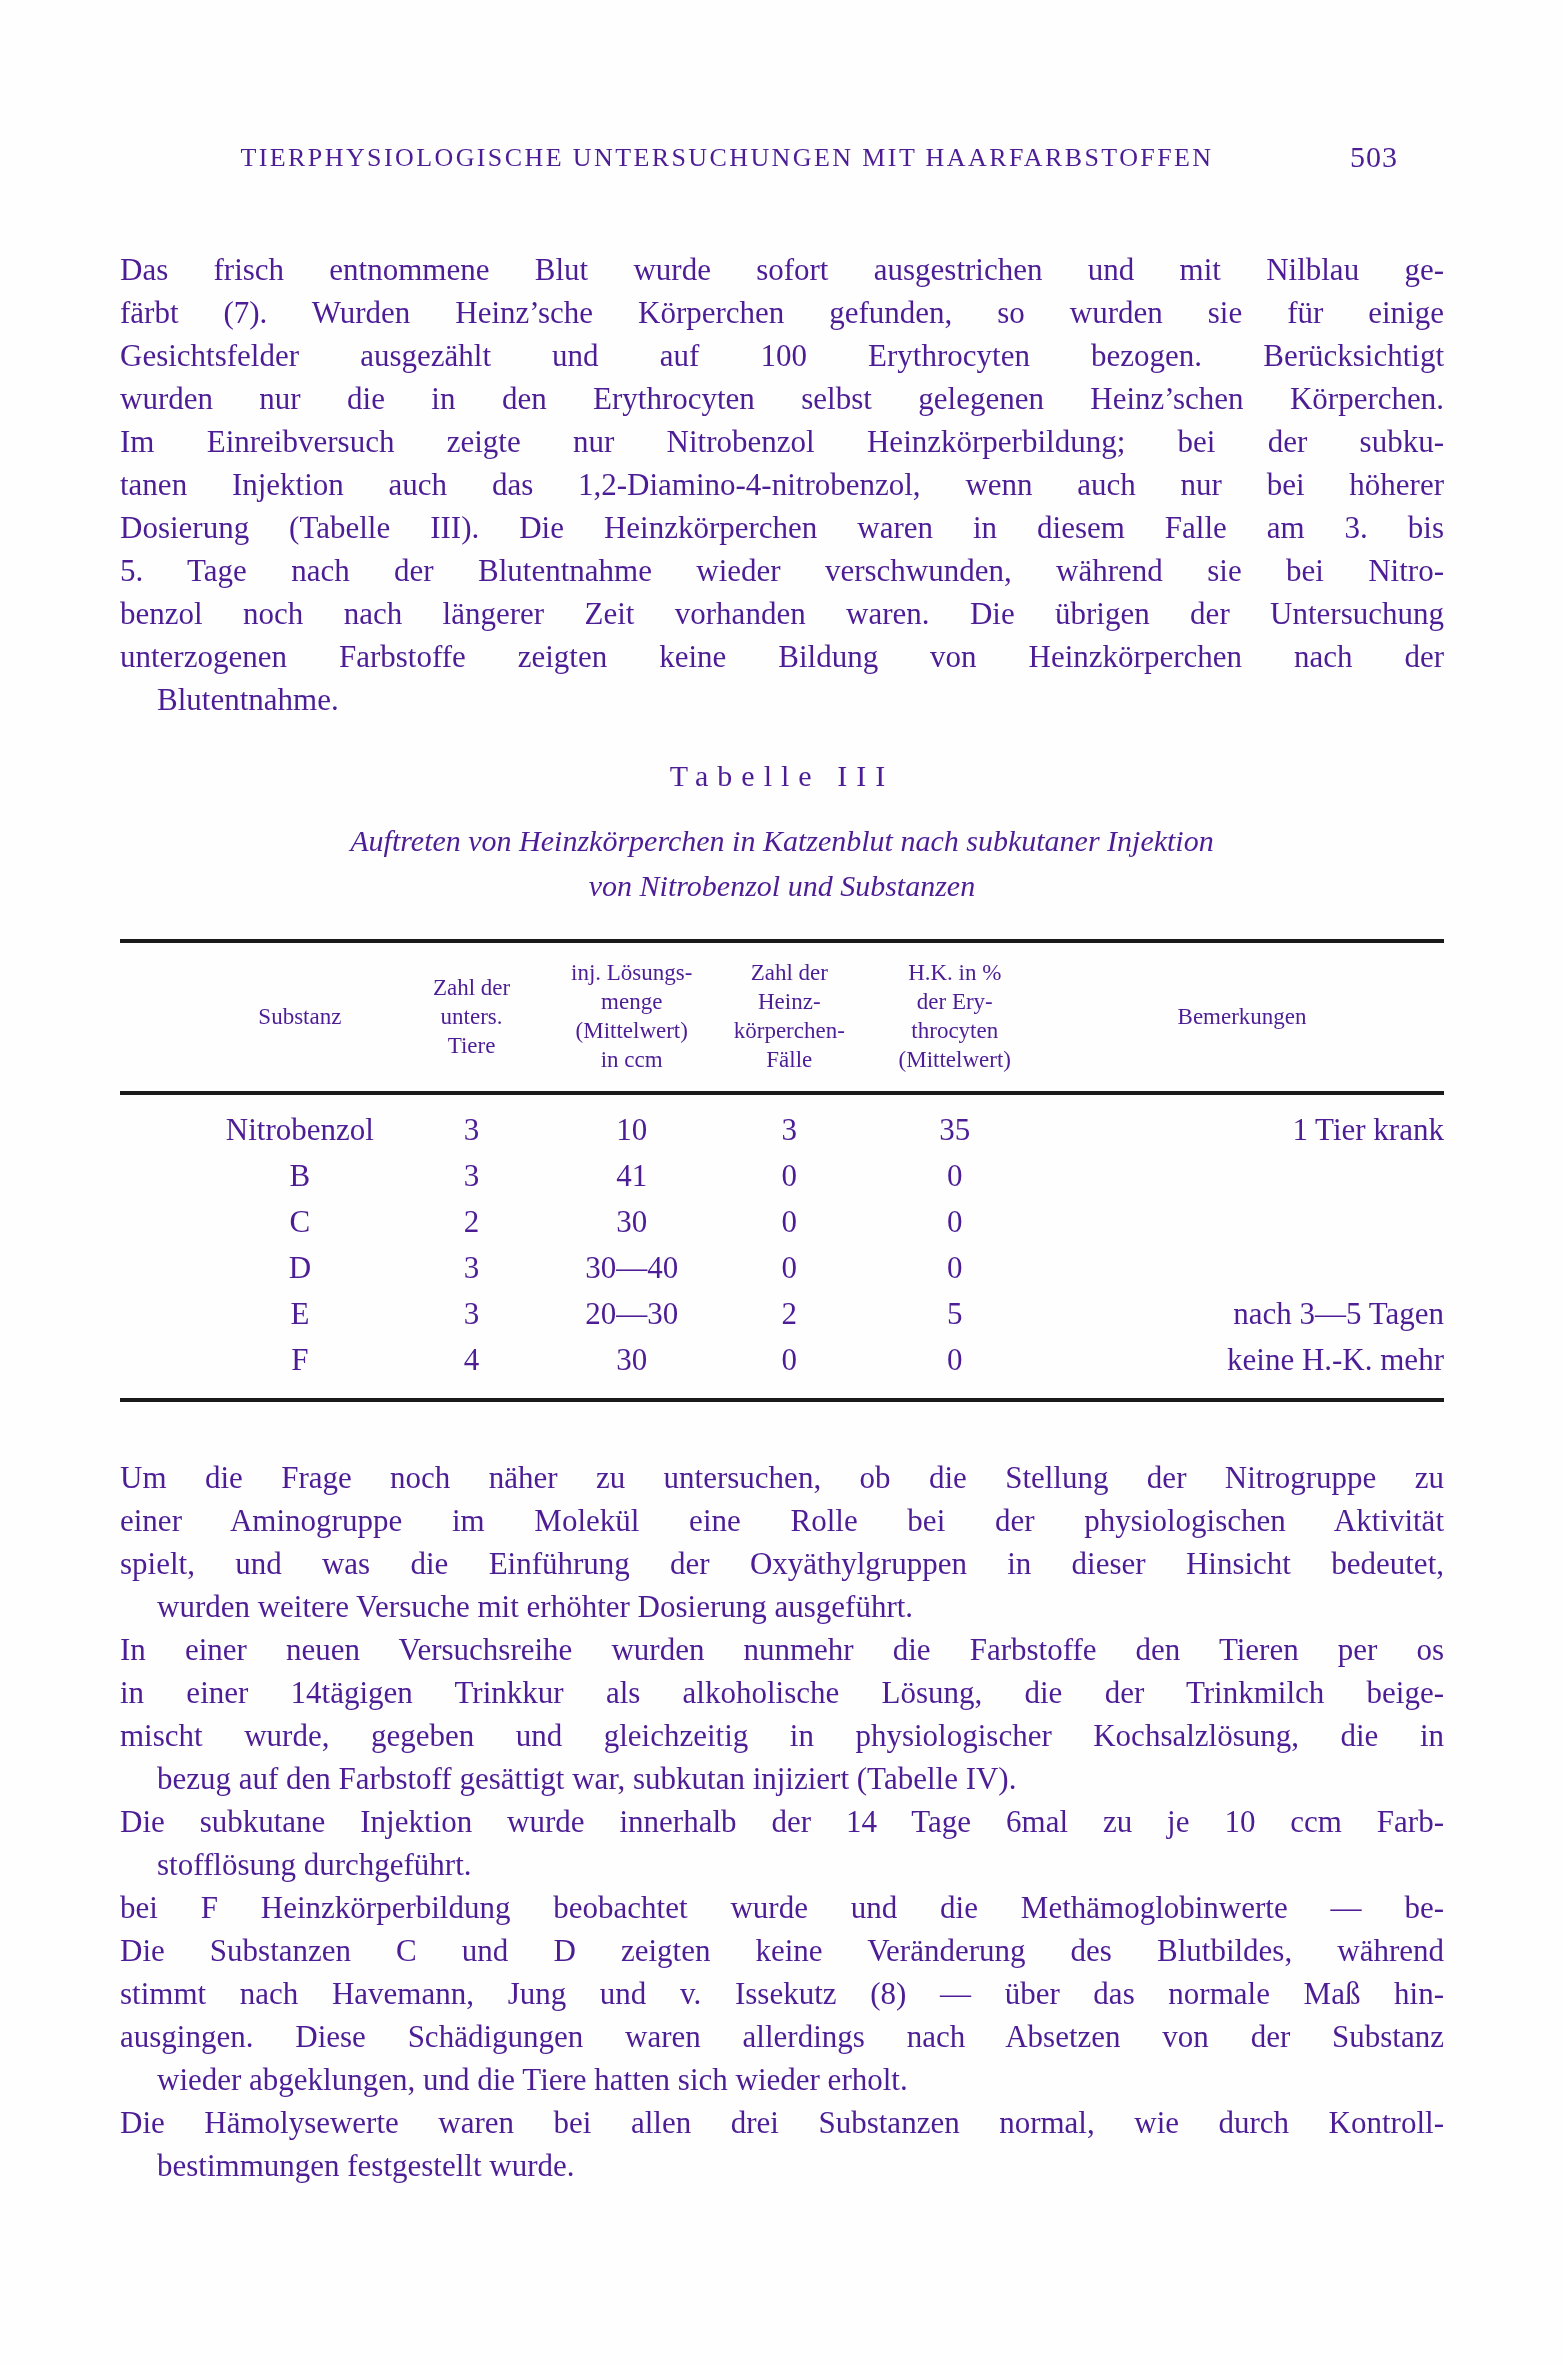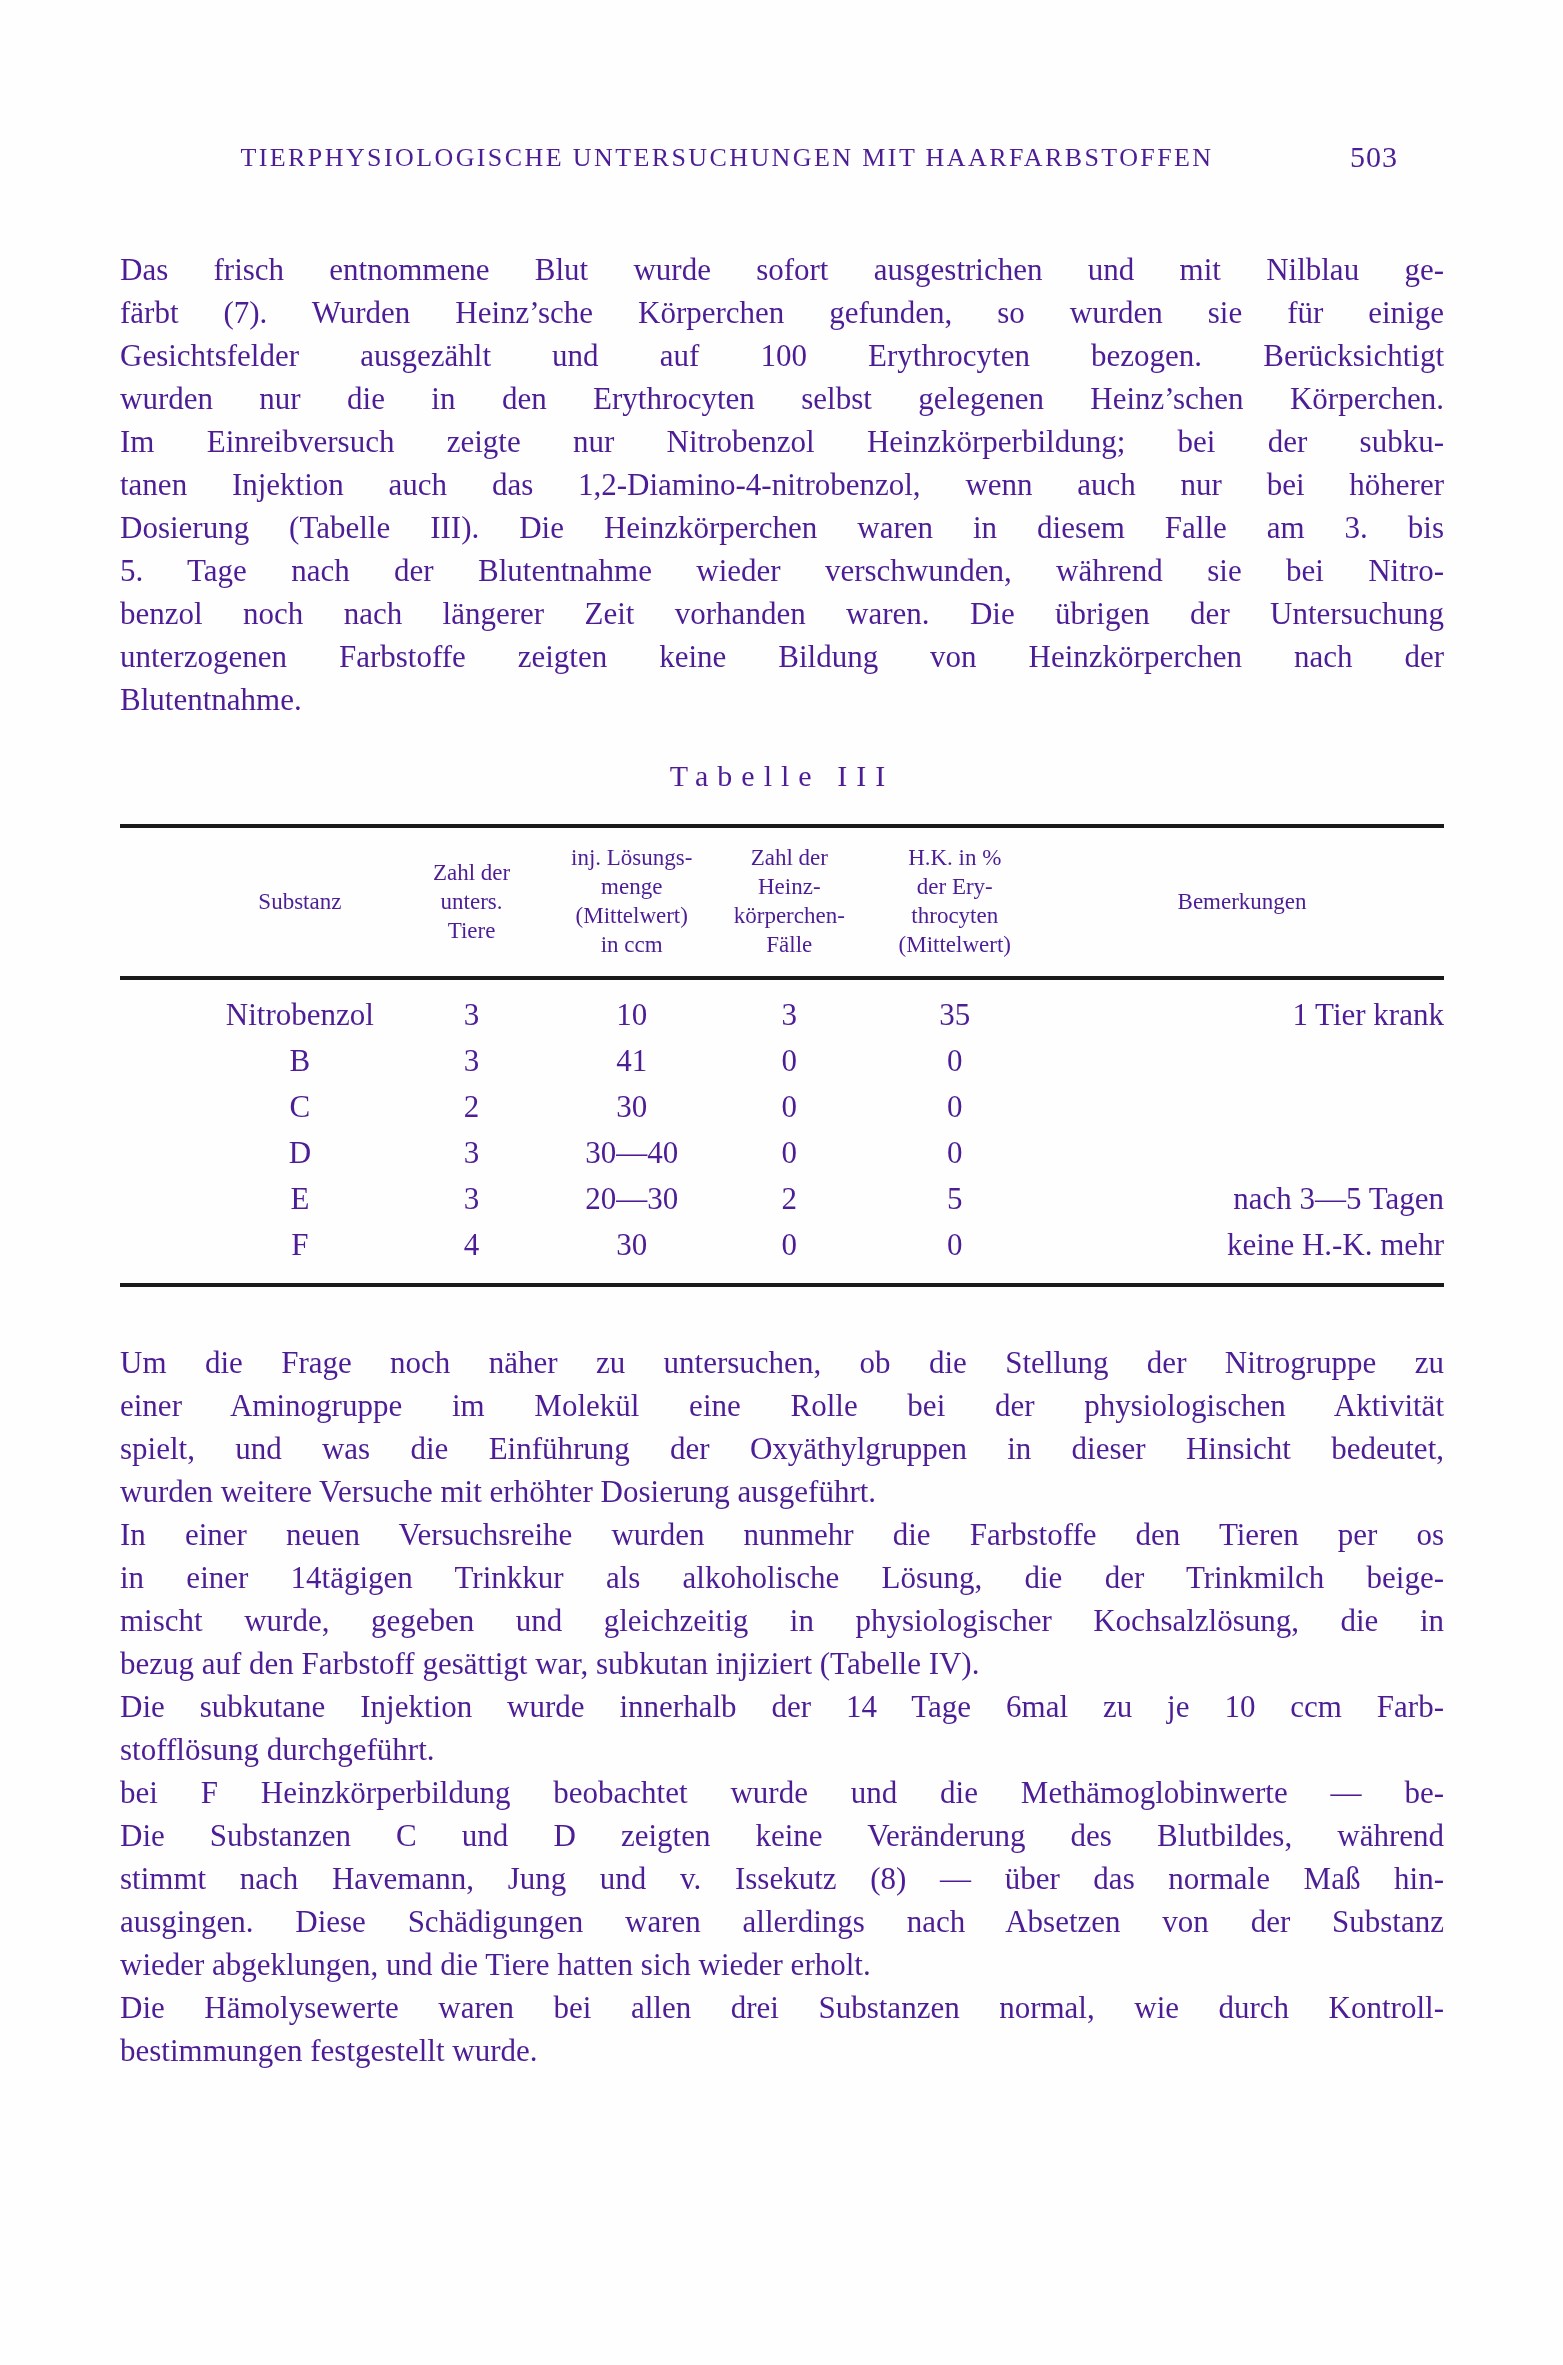--- a/index.html
+++ b/index.html
@@ -49,20 +49,21 @@
   .para.second { margin-top: 54px; }
   .line {
     font-size: 31px;
     line-height: 43px;
     text-align: justify;
     text-align-last: justify;
     white-space: nowrap;
   }
   .line.end {
     text-align-last: left;
+    margin-left: 37px;
   }
   
   .tab-heading {
     margin: 38px 0 12px 0;
     font-size: 30px;
     font-weight: normal;
     letter-spacing: 0.30em;
     text-align: center;
   }
   .tab-caption {
@@ -135,20 +136,24 @@
         <div class="line">tanen Injektion auch das 1,2-Diamino-4-nitrobenzol, wenn auch nur bei höherer</div>
         <div class="line">Dosierung (Tabelle III). Die Heinzkörperchen waren in diesem Falle am 3. bis</div>
         <div class="line">5. Tage nach der Blutentnahme wieder verschwunden, während sie bei Nitro-</div>
         <div class="line">benzol noch nach längerer Zeit vorhanden waren. Die übrigen der Untersuchung</div>
         <div class="line">unterzogenen Farbstoffe zeigten keine Bildung von Heinzkörperchen nach der</div>
         <div class="line end">Blutentnahme.</div>
       </section>
 
     <h2 class="tab-heading">Tabelle III</h2>
 
+    <p class="tab-caption">
+      <span class="cap-line">Auftreten von Heinzkörperchen in Katzenblut nach subkutaner Injektion</span>
+      <span class="cap-line">von Nitrobenzol und Substanzen</span>
+    </p>
 
     <div class="data-table">
       <div class="t-head">
         <div class="t-hcell c1">Substanz</div>
         <div class="t-hcell c2">Zahl der
 unters.
 Tiere</div>
         <div class="t-hcell c3">inj. Lösungs-
 menge
 (Mittelwert)

